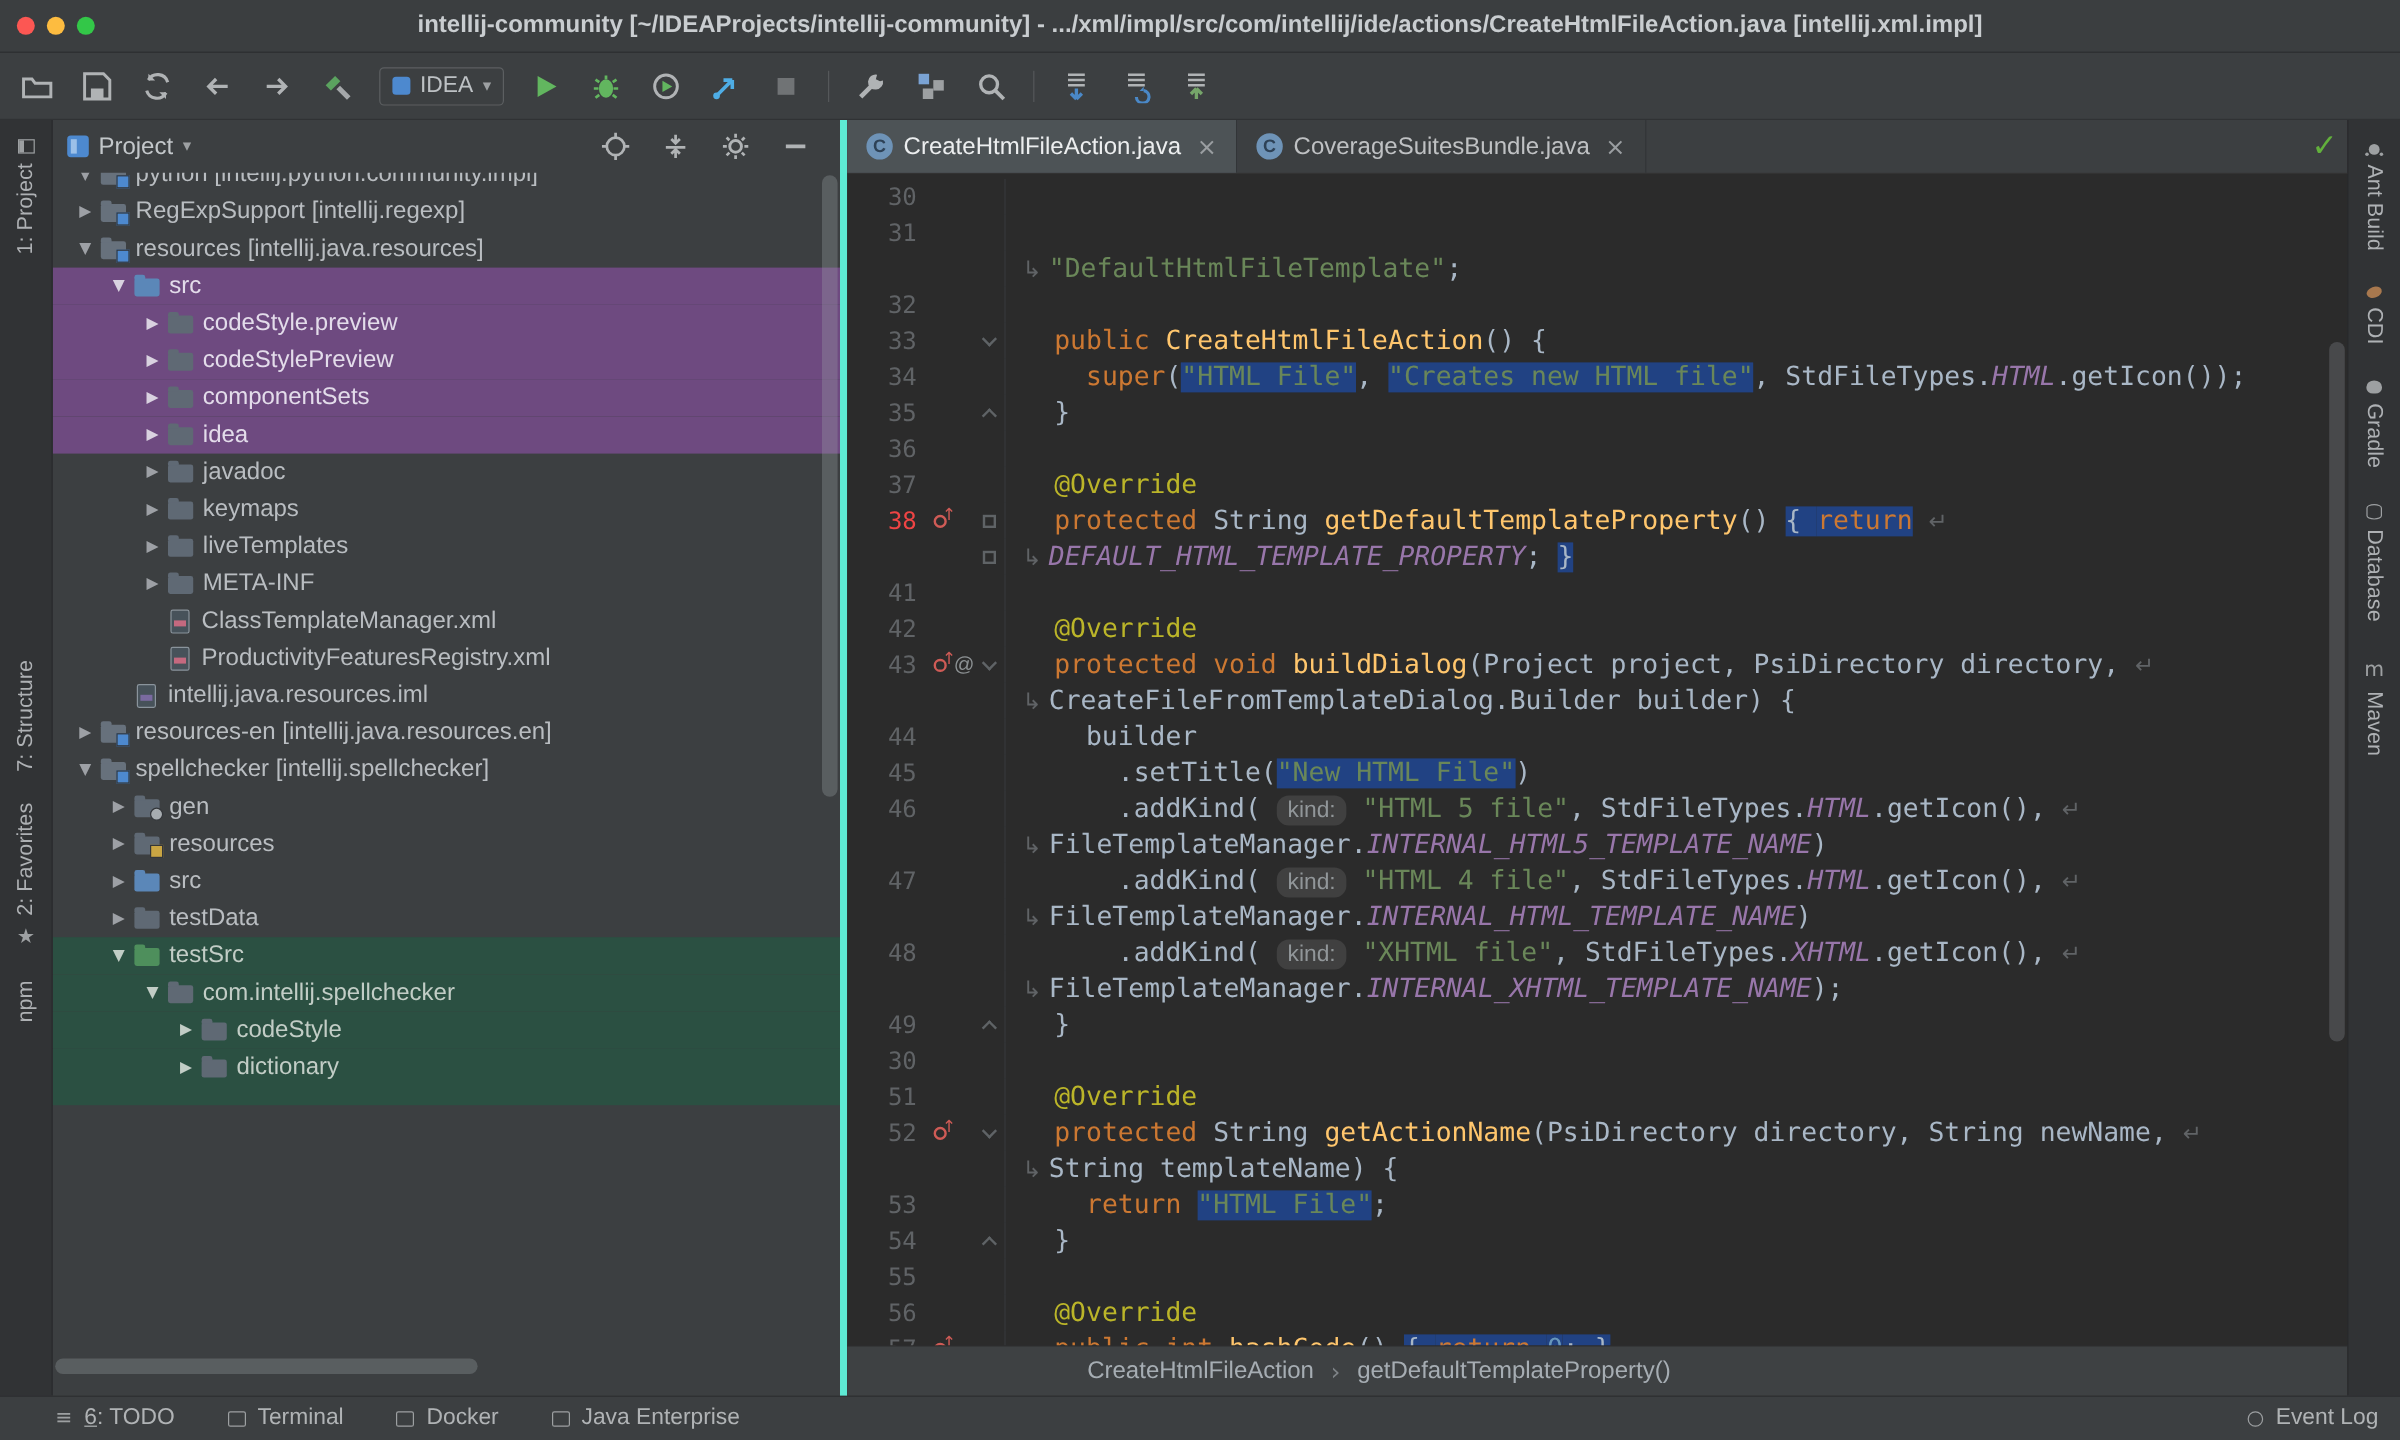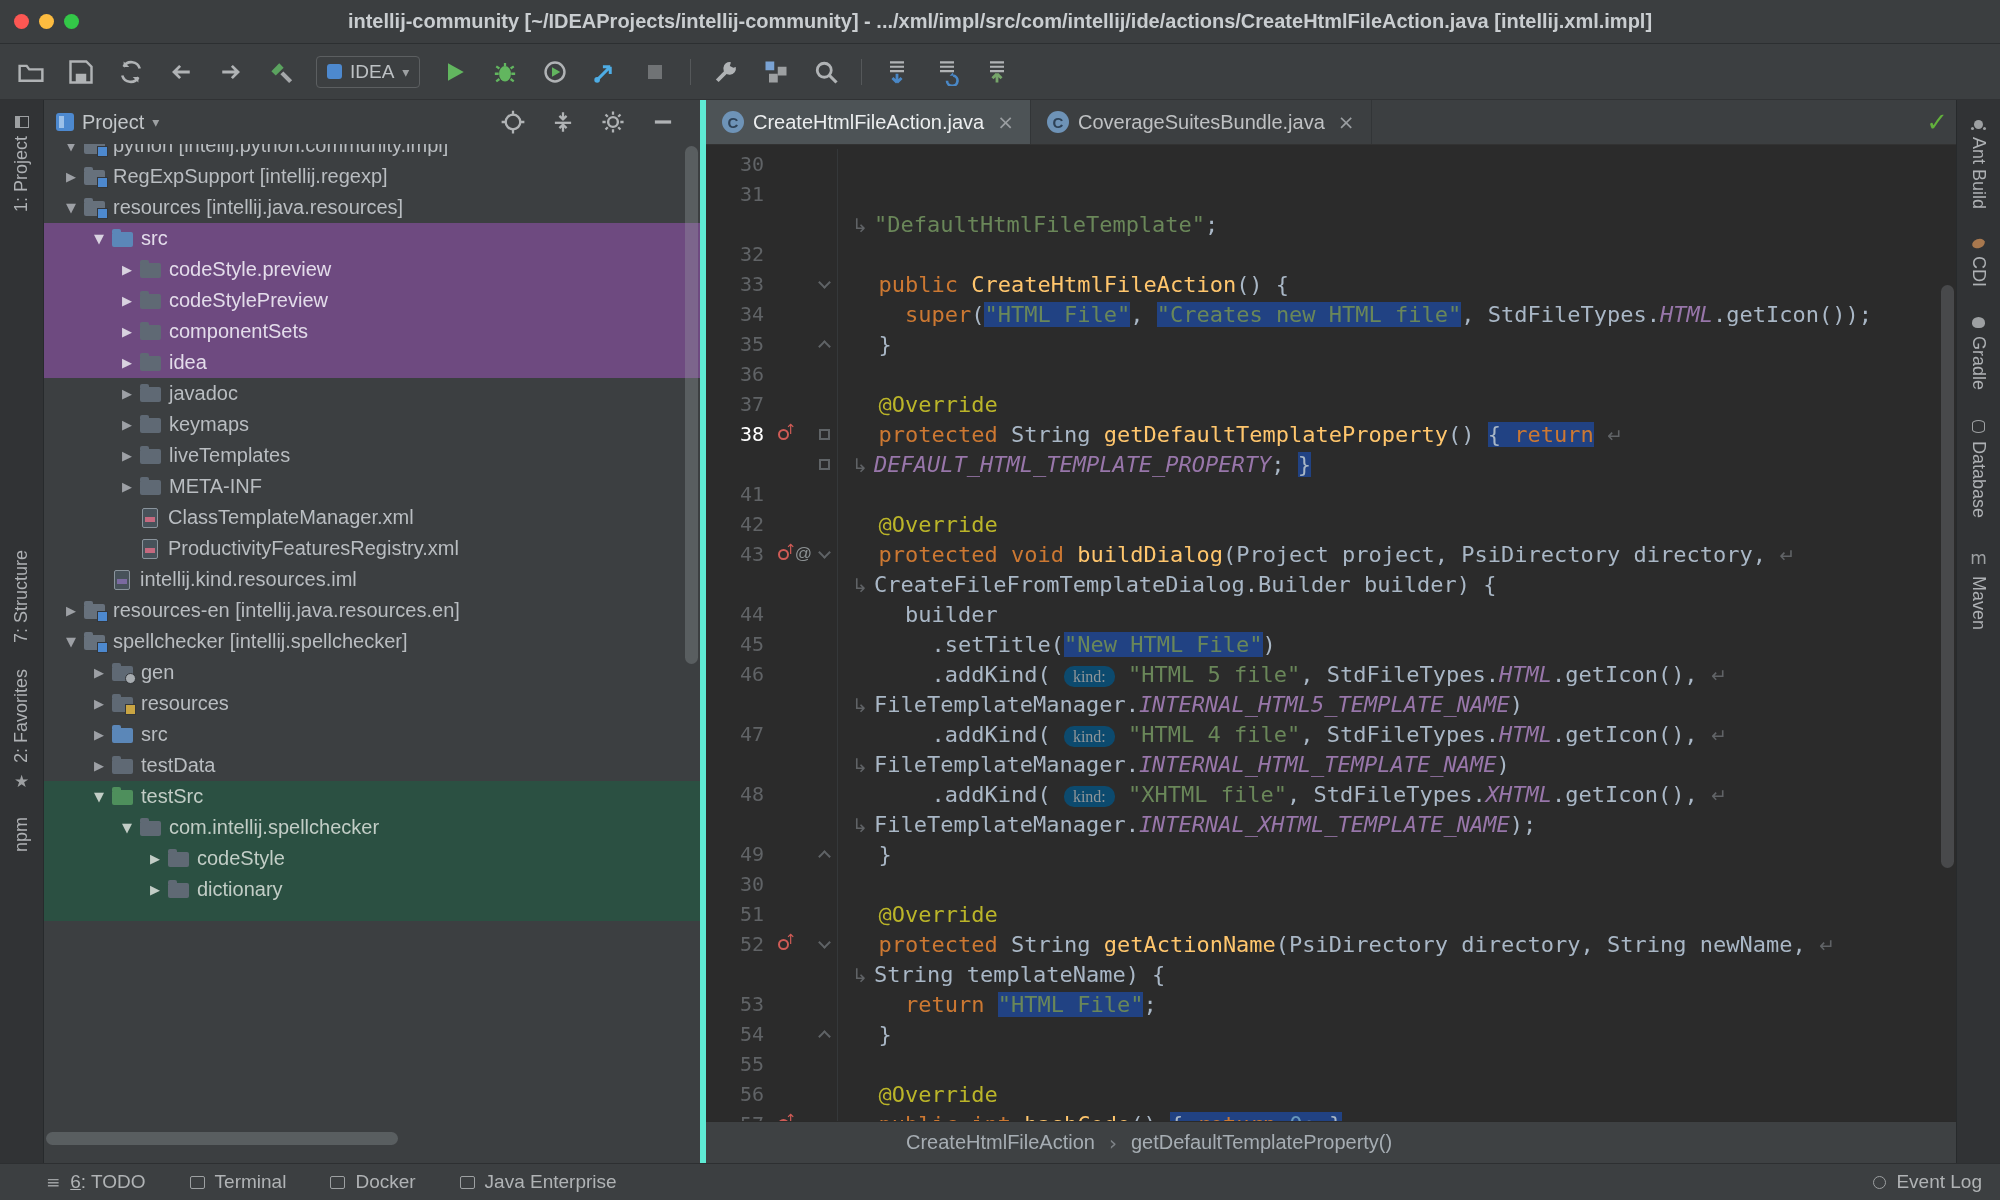--- a/index.html
+++ b/index.html
@@ -81,40 +81,40 @@
   .tabbar { height:45px; background:#3c3f41; border-bottom:1px solid #323232; display:flex; align-items:stretch; flex:none; }
   .tabs { display:flex; }
   .tab { display:flex; align-items:center; gap:9px; padding:0 16px; color:#bfc1c3; font-size:20px; border-right:1px solid #323537; }
   .tab.active { background:#4d5356; color:#eceeef; }
   .class-icon { width:22px; height:22px; border-radius:50%; background:#6e93b7; color:#2e4257; font-size:15px; font-weight:bold; display:flex; align-items:center; justify-content:center; flex:none; }
   .tab-close { color:#9a9ea1; font-size:20px; margin-left:4px; font-family:"DejaVu Sans",sans-serif; }
   .inspection-check { margin-left:auto; align-self:center; margin-right:8px; color:#62b03c; font-size:26px; font-weight:bold; font-family:"DejaVu Sans",sans-serif; }
   .editor { flex:1; overflow:hidden; padding-top:4px; position:relative; }
   .eline { height:30px; display:flex; align-items:center; }
   .lnum { width:70px; text-align:right; padding-right:12px; color:#606366; font-size:20px; font-family:"DejaVu Sans Mono",monospace; flex:none; }
-  .cur .lnum { color:#ffffff; }
+  .cur .lnum { color:#ef4444; }
   .gicons { width:36px; flex:none; display:flex; align-items:center; padding-left:2px; }
   .gfold { width:26px; flex:none; display:flex; align-items:center; justify-content:center; border-right:1px solid #35383a; align-self:stretch; }
   .fold { display:inline-block; }
   .fold-o { width:9px; height:9px; border-right:2px solid #5f6366; border-bottom:2px solid #5f6366; transform:rotate(45deg); margin-top:-4px; }
   .fold-c { width:9px; height:9px; border-right:2px solid #5f6366; border-bottom:2px solid #5f6366; transform:rotate(-135deg); margin-bottom:-4px; }
   .fold-b { width:11px; height:11px; border:2px solid #5f6366; }
   .gi-ovr { display:inline-block; width:11px; height:11px; border:2px solid #cf5b56; border-radius:50%; position:relative; margin-right:3px; }
   .gi-arrow { position:absolute; top:-10px; left:5px; font-size:14px; color:#cf5b56; font-family:"DejaVu Sans",sans-serif; }
   .gi-at { color:#8c9193; font-size:17px; margin-left:3px; }
   .codeline { white-space:pre; font-family:"DejaVu Sans Mono",monospace; font-size:22px; padding-left:14px; }
   .seg-d { color:#a9b7c6; }
   .seg-k { color:#cc7832; }
   .seg-s { color:#6a8759; }
   .seg-a { color:#bbb529; }
   .seg-c { color:#9876aa; font-style:italic; }
   .seg-m { color:#ffc66d; }
   .seg-n { color:#6897bb; }
   .seg-w { color:#606366; font-family:"DejaVu Sans",sans-serif; font-size:19px; }
-  .seg-p { background:#0c4a6e; color:#919699; border-radius:10px; padding:2px 9px; font-size:16px; font-family:Liberation Serif, serif; font-style:normal; }
+  .seg-p { background:#404040; color:#919699; border-radius:10px; padding:2px 9px; font-size:19px; font-family:Liberation Sans, sans-serif; font-style:normal; }
   .hl { background:#214283; }
   .ev-thumb { position:absolute; right:2px; top:185px; width:13px; height:583px; background:rgba(160,165,170,0.25); border-radius:7px; }
   .breadcrumbs { height:42px; background:#3e4143; border-top:1px solid #2a2a2a; display:flex; align-items:center; gap:14px; padding-left:200px; flex:none; font-size:20px; color:#a6adb3; }
   .crumb-sep { color:#7e8density3; color:#7e8387; font-family:"DejaVu Sans",sans-serif; }
 
   
   .statusbar { height:37px; background:#3c3f41; border-top:1px solid #2d2f31; display:flex; align-items:center; gap:44px; padding:0 18px 0 46px; flex:none; color:#b0b3b5; font-size:19px; }
   .sb-item { display:flex; align-items:center; gap:10px; }
   .sb-spacer { flex:1; }
   .mnemonic { text-decoration:underline; }
@@ -363,21 +363,21 @@
             <span class="tlabel">ClassTemplateManager.xml</span>
           </div>
           <div class="tree-row" style="padding-left: 70px;">
             <span class="tarrow"></span>
             <span class="ticon ticon-file ticon-xml"></span>
             <span class="tlabel">ProductivityFeaturesRegistry.xml</span>
           </div>
           <div class="tree-row" style="padding-left: 42px;">
             <span class="tarrow"></span>
             <span class="ticon ticon-file ticon-iml"></span>
-            <span class="tlabel">intellij.kind.resources.iml</span>
+            <span class="tlabel">intellij.java.resources.iml</span>
           </div>
           <div class="tree-row" style="padding-left: 14px;">
             <span class="tarrow">▶</span>
             <span class="ticon c-mod ticon-module"></span>
             <span class="tlabel">resources-en [intellij.java.resources.en]</span>
           </div>
           <div class="tree-row" style="padding-left: 14px;">
             <span class="tarrow">▼</span>
             <span class="ticon c-mod ticon-module"></span>
             <span class="tlabel">spellchecker [intellij.spellchecker]</span>

